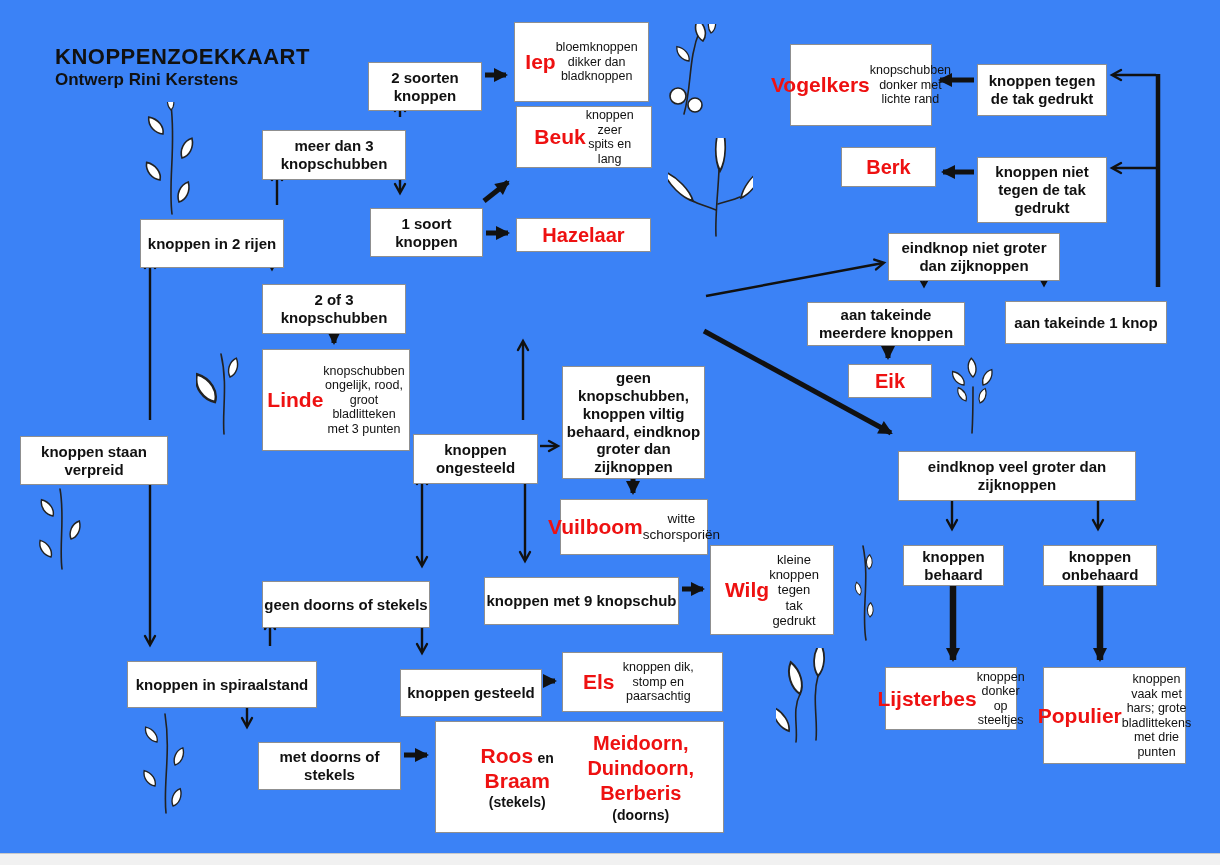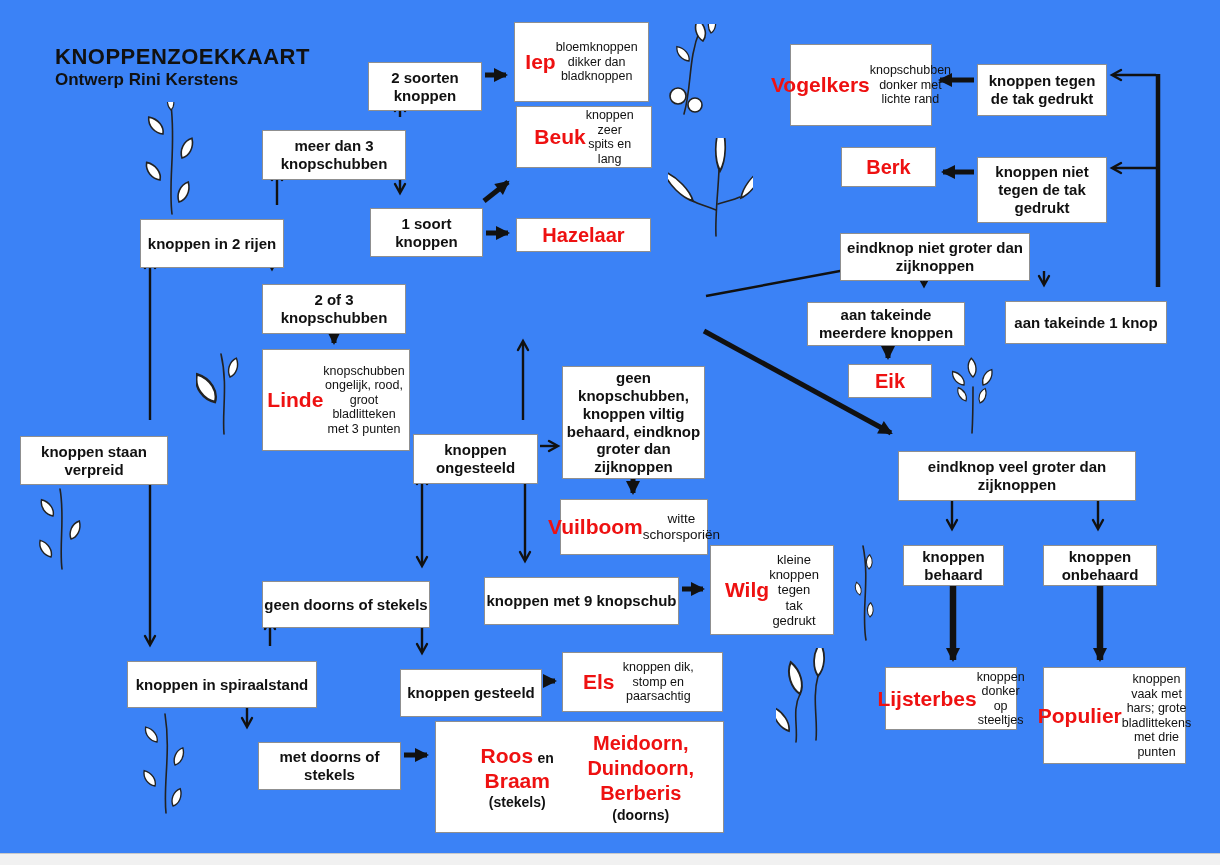--- a/index.html
+++ b/index.html
@@ -121,21 +121,21 @@
     </div>
   <div class="node" style="left:262px;top:272px;width:144px;height:50px">
       <span>2 of 3 knopschubben</span>
     </div>
   <div class="node" style="left:977px;top:52px;width:130px;height:52px">
       <span>knoppen tegen de tak gedrukt</span>
     </div>
   <div class="node" style="left:977px;top:145px;width:130px;height:66px">
       <span>knoppen niet tegen de tak gedrukt</span>
     </div>
-  <div class="node" style="left:840px;top:221px;width:190px;height:48px">
+  <div class="node" style="left:888px;top:221px;width:172px;height:48px">
       <span>eindknop niet groter dan zijknoppen</span>
     </div>
   <div class="node" style="left:807px;top:290px;width:158px;height:44px">
       <span>aan takeinde meerdere knoppen</span>
     </div>
   <div class="node" style="left:1005px;top:289px;width:162px;height:43px">
       <span>aan takeinde 1 knop</span>
     </div>
   <div class="node" style="left:562px;top:354px;width:143px;height:113px">
       <span>geen knopschubben, knoppen viltig behaard, eindknop groter dan zijknoppen</span>

